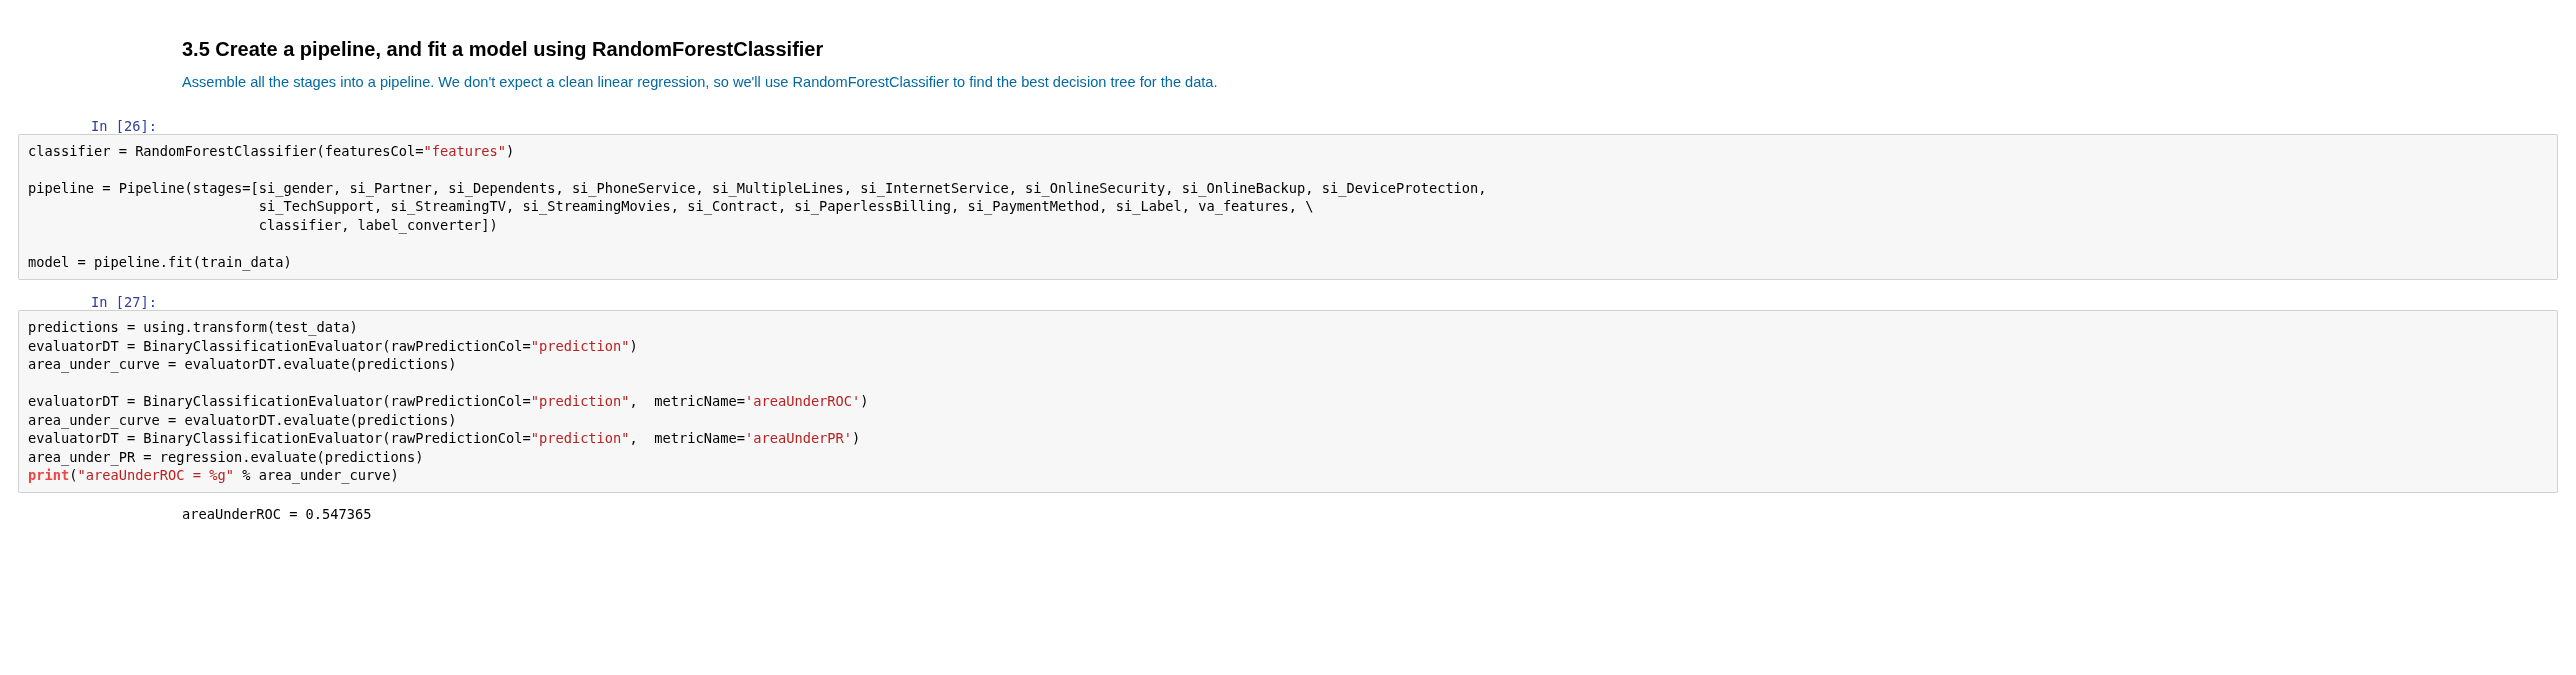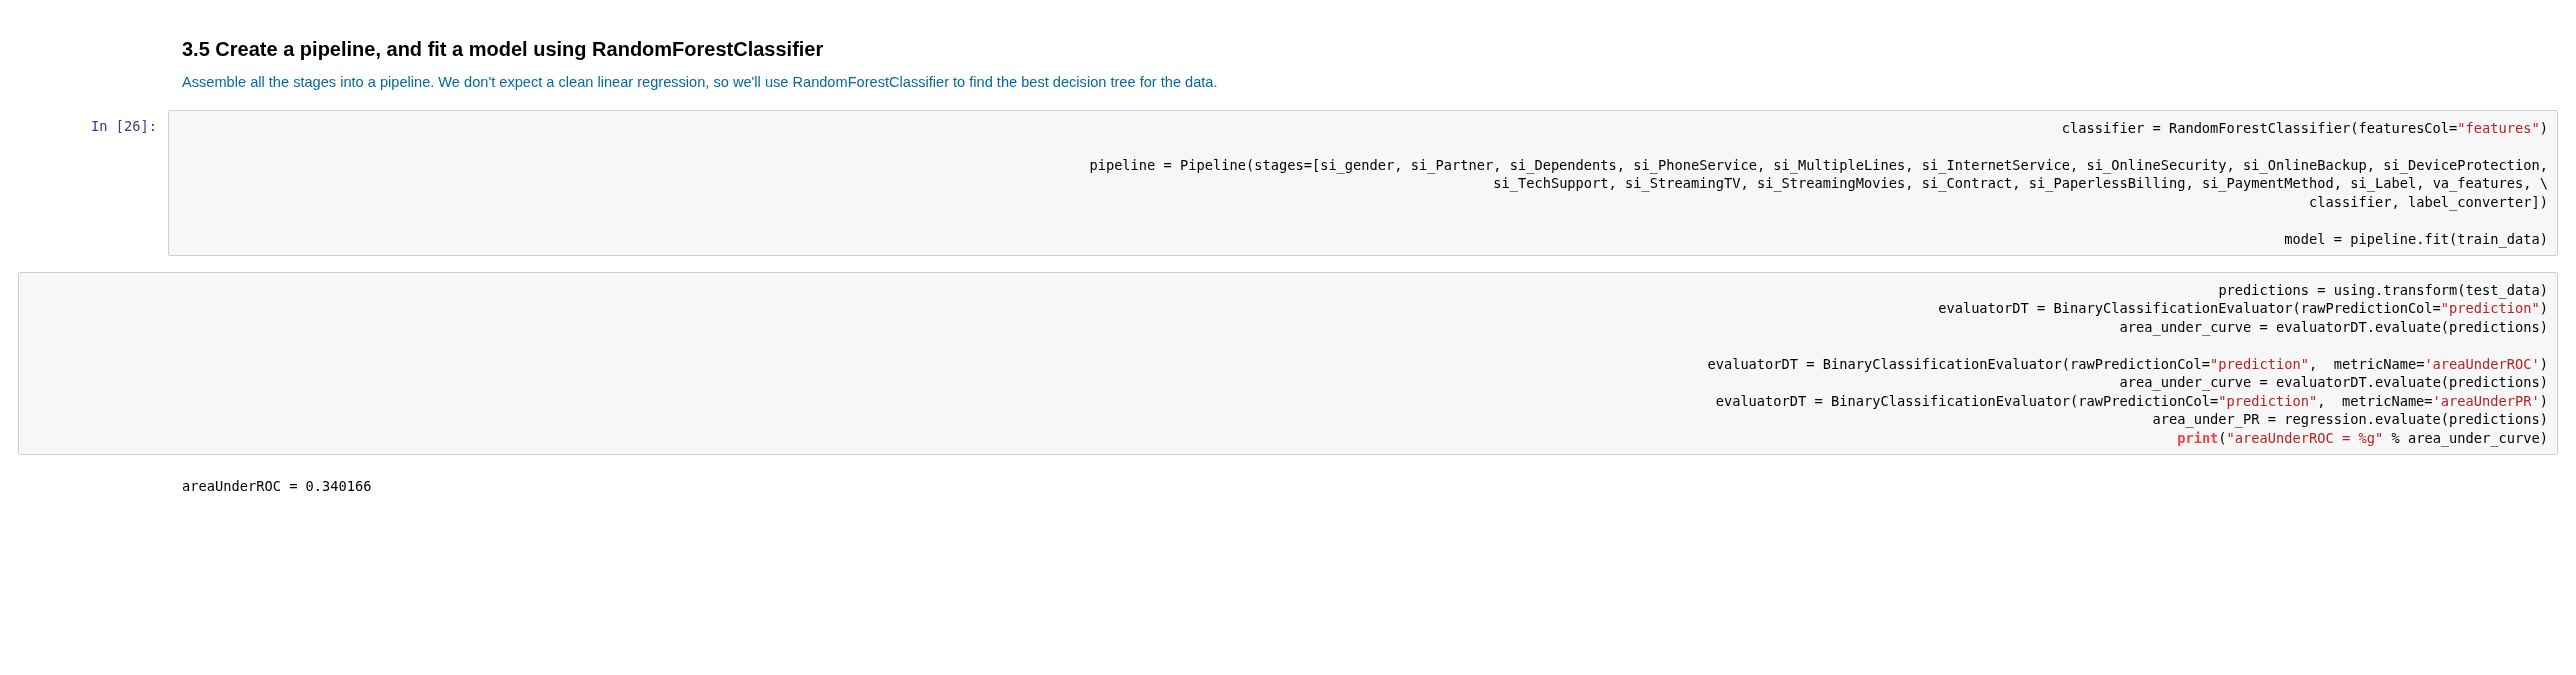--- a/index.html
+++ b/index.html
@@ -1,23 +1,23 @@
 <!DOCTYPE html>
 <html style="font-size:14.6px"><head>
   <meta charset="utf-8">
   <style>
     * { box-sizing: border-box; margin: 0; padding: 0; }
     body { font-family: -apple-system, BlinkMacSystemFont, "Segoe UI", Helvetica, Arial, sans-serif; background: #fff; padding: 18px 18px 18px 18px; }
     .notebook { max-width: 100%; }
     .markdown-cell { margin-left: 164px; margin-right: 36px; margin-bottom: 18px; }
     .markdown-cell h3 { font-size: 20px; font-weight: 700; color: #000; margin-bottom: 11px; margin-top: 20px; }
     .markdown-cell p { font-size: 14.6px; color: #0369a1; line-height: 1.4; }
-    .code-cell { display: flex; margin-bottom: 16px; }
+    .code-cell { display: flex; margin-bottom: 7px; flex-direction: column; }
     .prompt { width: 150px; flex-shrink: 0; text-align: right; padding-right: 11px; padding-top: 7.3px; font-family: "SF Mono", Monaco, Menlo, Consolas, monospace; font-size: 13.7px; color: #303F9F; }
-    .input-area { flex: 1; background: #f7f7f7; border: 0.9px solid #cfcfcf; border-radius: 1.8px; padding: 7.3px 9px; font-family: "SF Mono", Monaco, Menlo, Consolas, monospace; font-size: 13.7px; line-height: 1.35; white-space: pre; overflow-x: auto; color: #000; text-align: right; }
+    .input-area { flex: 1; background: #f7f7f7; border: 0.9px solid #cfcfcf; border-radius: 1.8px; padding: 7.3px 9px; font-family: "SF Mono", Monaco, Menlo, Consolas, monospace; font-size: 13.7px; line-height: 1.35; white-space: pre; overflow-x: auto; color: #000; }
     .output-area { margin-left: 164px; font-family: "SF Mono", Monaco, Menlo, Consolas, monospace; font-size: 13.7px; line-height: 1.35; white-space: pre; color: #000; padding: 5.5px 0 0 0; }
     .tok-s { color: #ba2121; } 
     .tok-kw { color: #ef4444; font-weight: 700; }
   </style>
 </head>
 <body>
 
 <div class="notebook">
 
   <div class="markdown-cell">
@@ -30,27 +30,28 @@
     <div class="input-area"><span>classifier = RandomForestClassifier(featuresCol=</span><span class="tok-s">"features"</span><span>)</span>
 <span></span>
 <span>pipeline = Pipeline(stages=[si_gender, si_Partner, si_Dependents, si_PhoneService, si_MultipleLines, si_InternetService, si_OnlineSecurity, si_OnlineBackup, si_DeviceProtection,</span>
 <span>                            si_TechSupport, si_StreamingTV, si_StreamingMovies, si_Contract, si_PaperlessBilling, si_PaymentMethod, si_Label, va_features, \</span>
 <span>                            classifier, label_converter])</span>
 <span></span>
 <span>model = pipeline.fit(train_data)</span></div>
   </div>
 
   <div class="code-cell">
+    <div class="prompt">In [27]:</div>
     <div class="input-area"><span>predictions = using.transform(test_data)</span>
 <span>evaluatorDT = BinaryClassificationEvaluator(rawPredictionCol=</span><span class="tok-s">"prediction"</span><span>)</span>
 <span>area_under_curve = evaluatorDT.evaluate(predictions)</span>
 <span></span>
 <span>evaluatorDT = BinaryClassificationEvaluator(rawPredictionCol=</span><span class="tok-s">"prediction"</span><span>,  metricName=</span><span class="tok-s">'areaUnderROC'</span><span>)</span>
 <span>area_under_curve = evaluatorDT.evaluate(predictions)</span>
 <span>evaluatorDT = BinaryClassificationEvaluator(rawPredictionCol=</span><span class="tok-s">"prediction"</span><span>,  metricName=</span><span class="tok-s">'areaUnderPR'</span><span>)</span>
 <span>area_under_PR = regression.evaluate(predictions)</span>
 <span class="tok-kw">print</span><span>(</span><span class="tok-s">"areaUnderROC = %g"</span><span> % area_under_curve)</span></div>
   </div>
 
-  <div class="output-area">areaUnderROC = 0.340166</div>
+  <div class="output-area">areaUnderROC = 0.547365</div>
 
 </div>
 
 
 </body></html>

